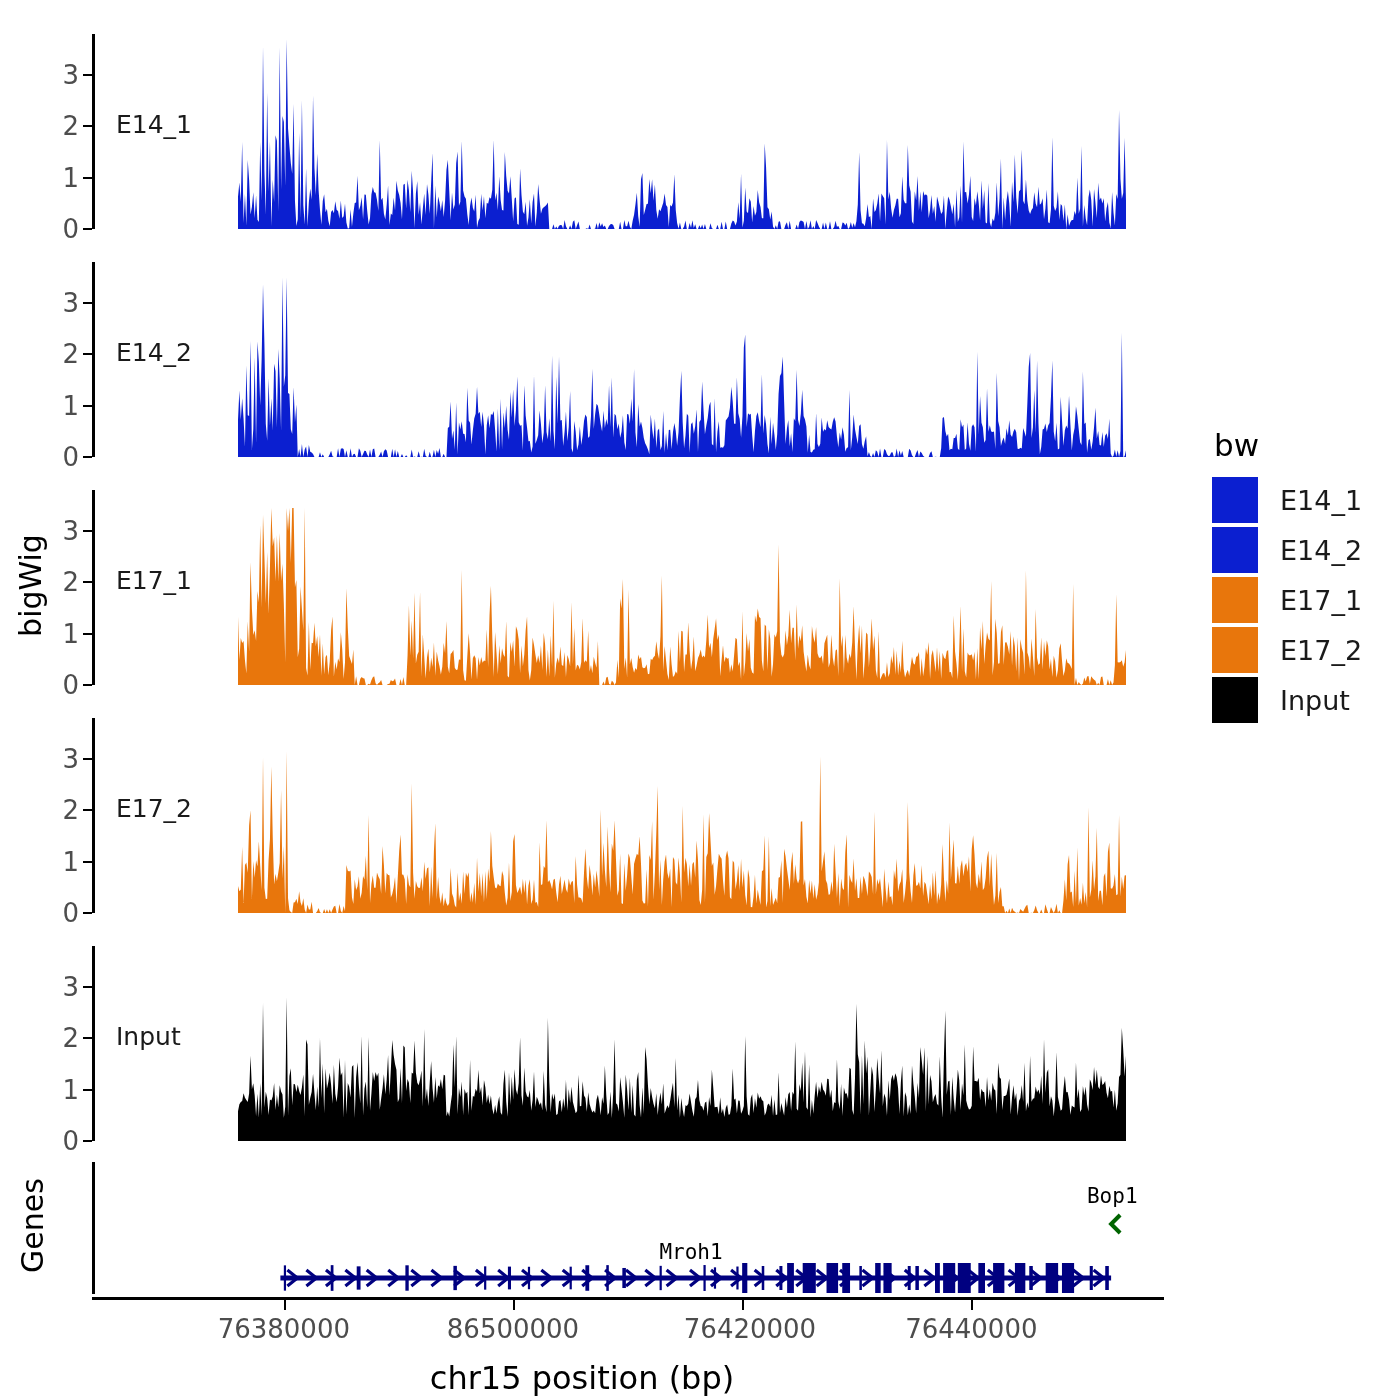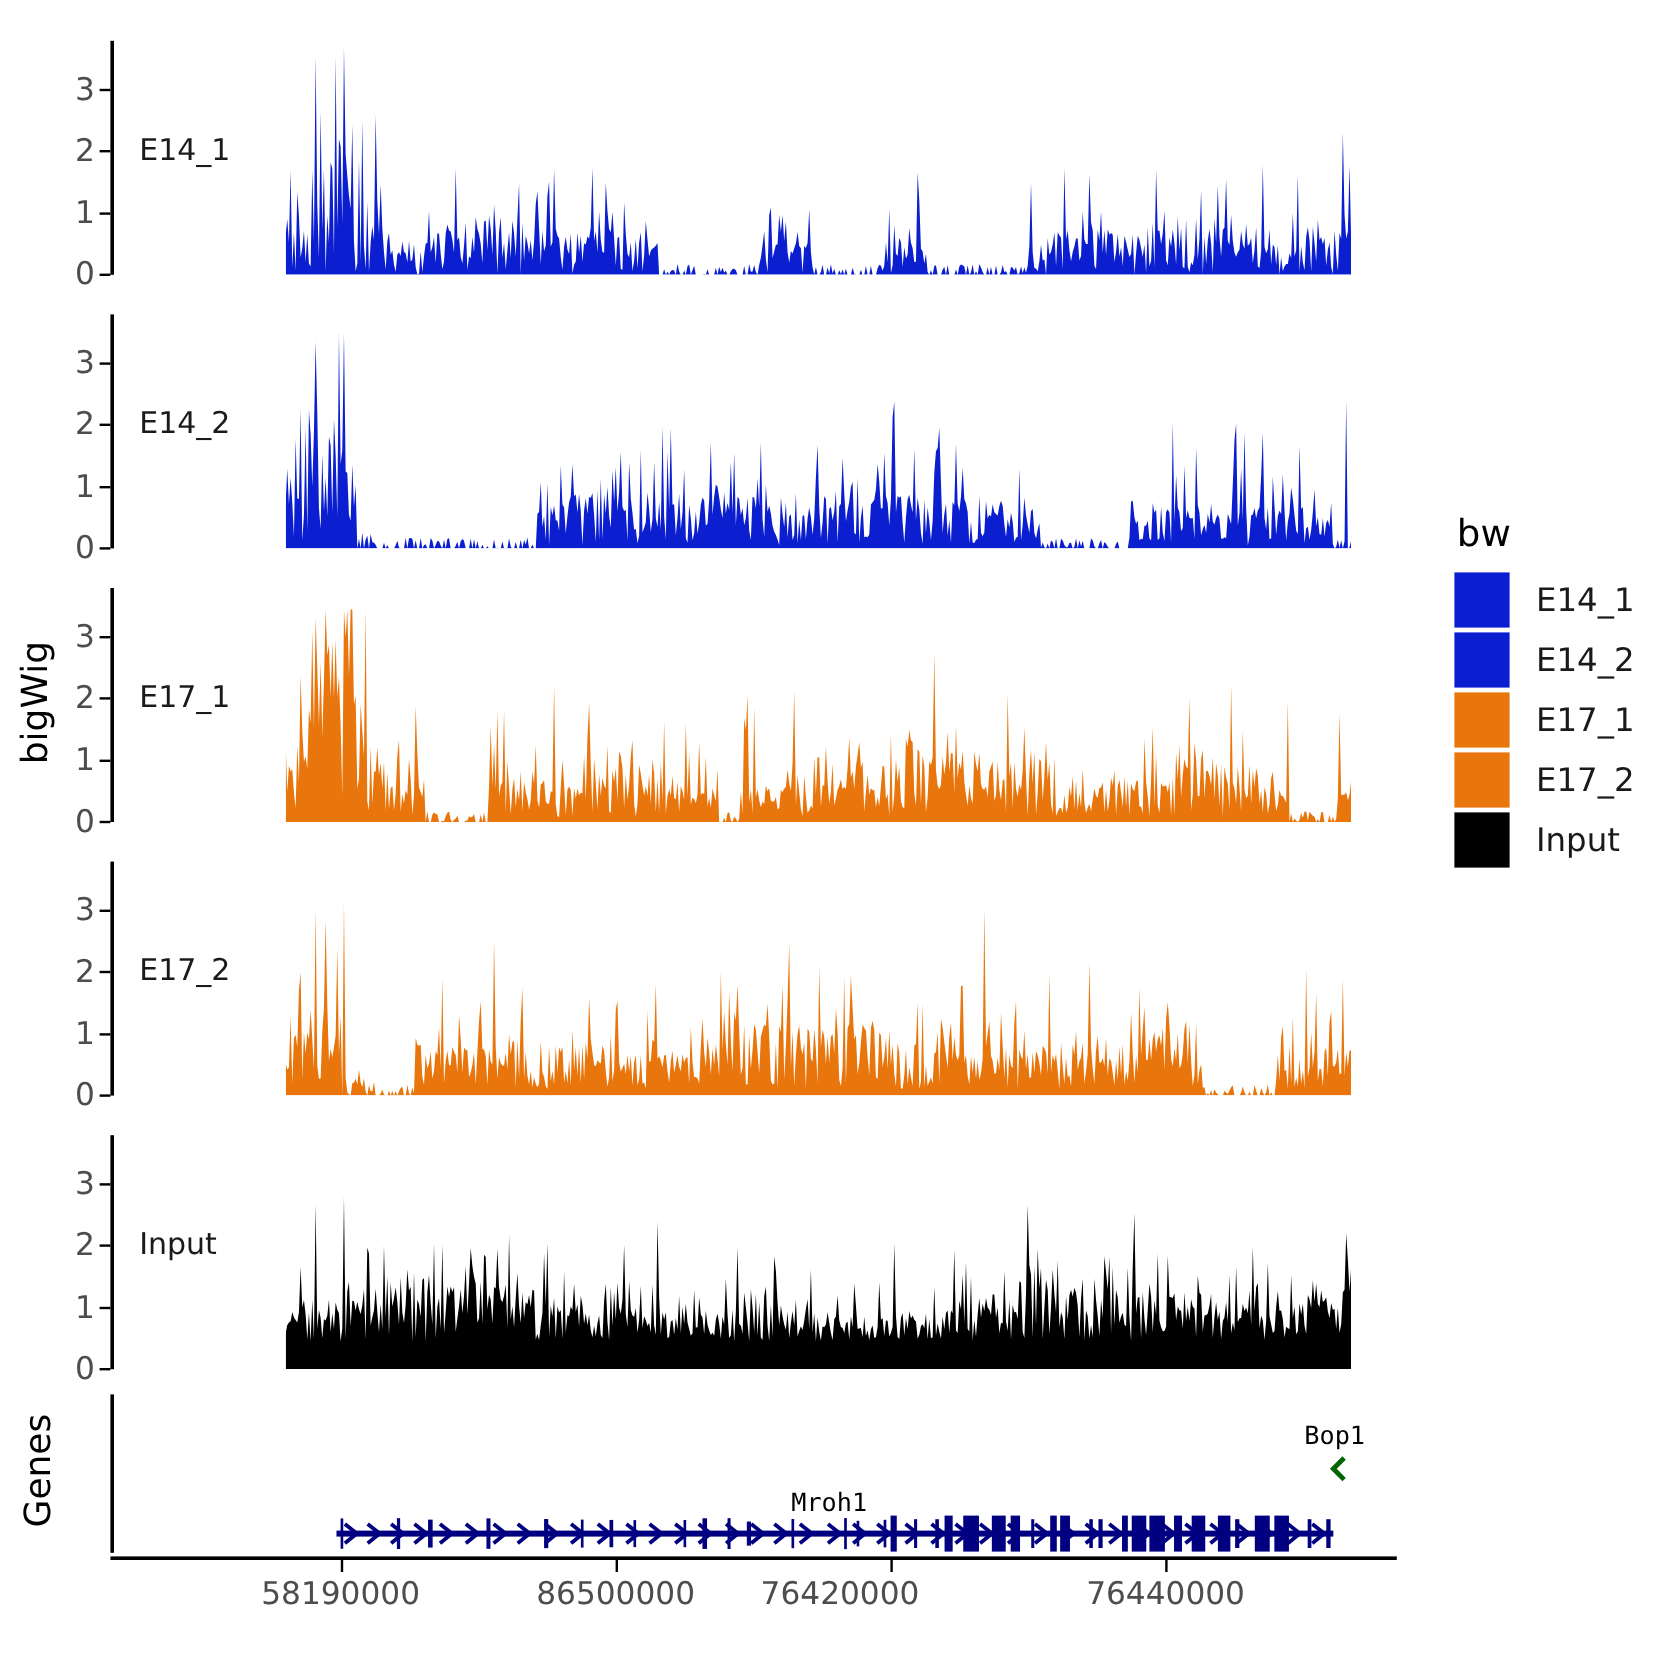--- a/index.html
+++ b/index.html
@@ -327,28 +327,29 @@
           <path d="M882.1045161290322,53 L873.1045161290322,62 L882.1045161290322,71" fill="none" stroke="#006400" stroke-width="4"></path>
         </svg>
       </div>
 <div class="gene-label" style="left: 599px; top: 78px;">Mroh1</div>
       <div class="gene-label" style="left: 1020.25px; top: 22px;">Bop1</div>
     </div>
 
 <div id="xaxis-line" style="left: 92px; top: 1297px; width: 1072px;"></div>
 <div id="xaxis-ticks">
       <div class="xtick" style="left: 283.832px; top: 1300px; position: absolute;"></div>
-      <div class="xtick-label" style="left: 283.832px; top: 1314px;">58190000</div>
+      <div class="xtick-label" style="left: 283.832px; top: 1314px;">76380000</div>
       <div class="xtick" style="left: 512.994px; top: 1300px; position: absolute;"></div>
       <div class="xtick-label" style="left: 512.994px; top: 1314px;">86500000</div>
       <div class="xtick" style="left: 742.155px; top: 1300px; position: absolute;"></div>
-      <div class="xtick-label" style="left: 700px; top: 1314px;">76420000</div>
+      <div class="xtick-label" style="left: 750px; top: 1314px;">76420000</div>
       <div class="xtick" style="left: 971.316px; top: 1300px; position: absolute;"></div>
       <div class="xtick-label" style="left: 971.316px; top: 1314px;">76440000</div>
     </div>
+<div id="xaxis-title" style="left: 0px; top: 1359px; width: 1164px;">chr15 position (bp)</div>
 
 <div id="legend">
   <div id="legend-title">bw</div>
   <div id="legend-items">
         <div class="legend-row">
           <div class="legend-swatch" style="background: rgb(11, 31, 208);"></div>
           <div class="legend-text">E14_1</div>
         </div>
         <div class="legend-row">
           <div class="legend-swatch" style="background: rgb(11, 31, 208);"></div>

